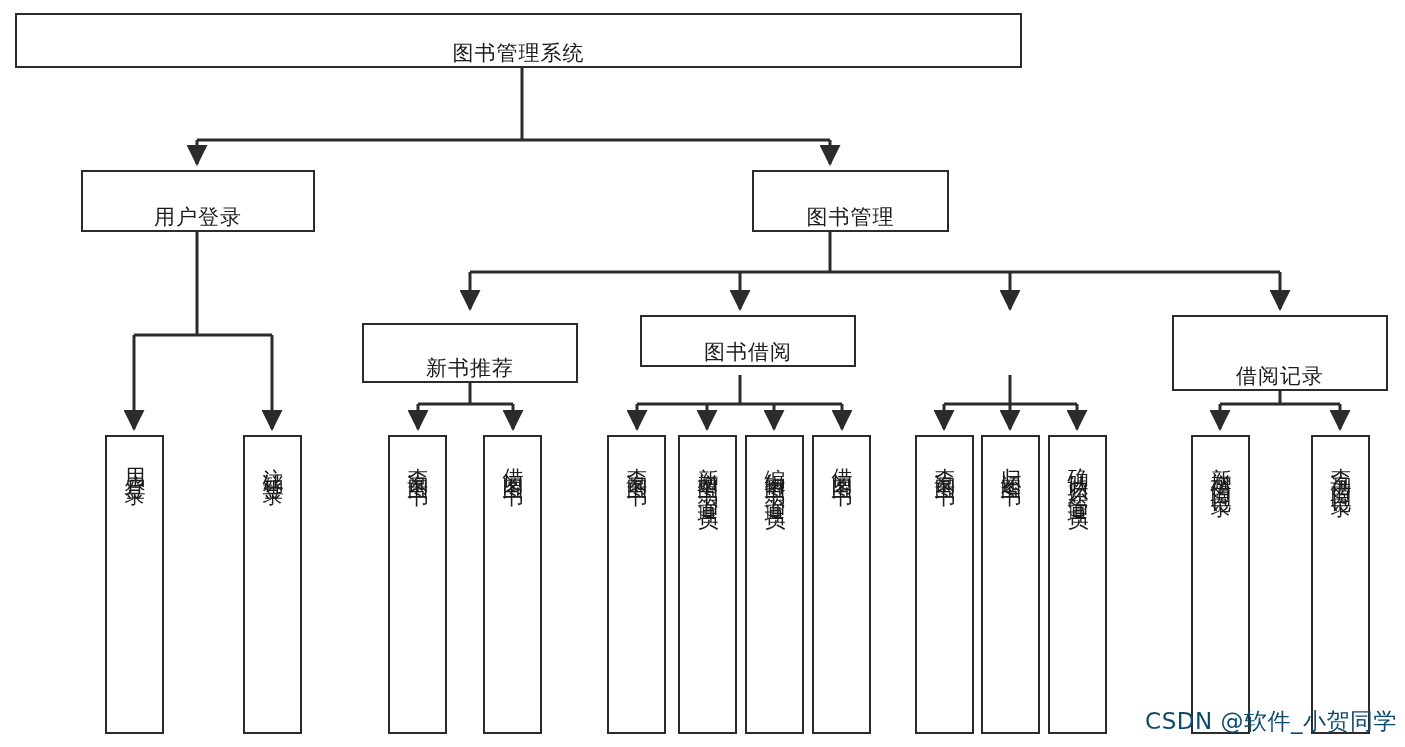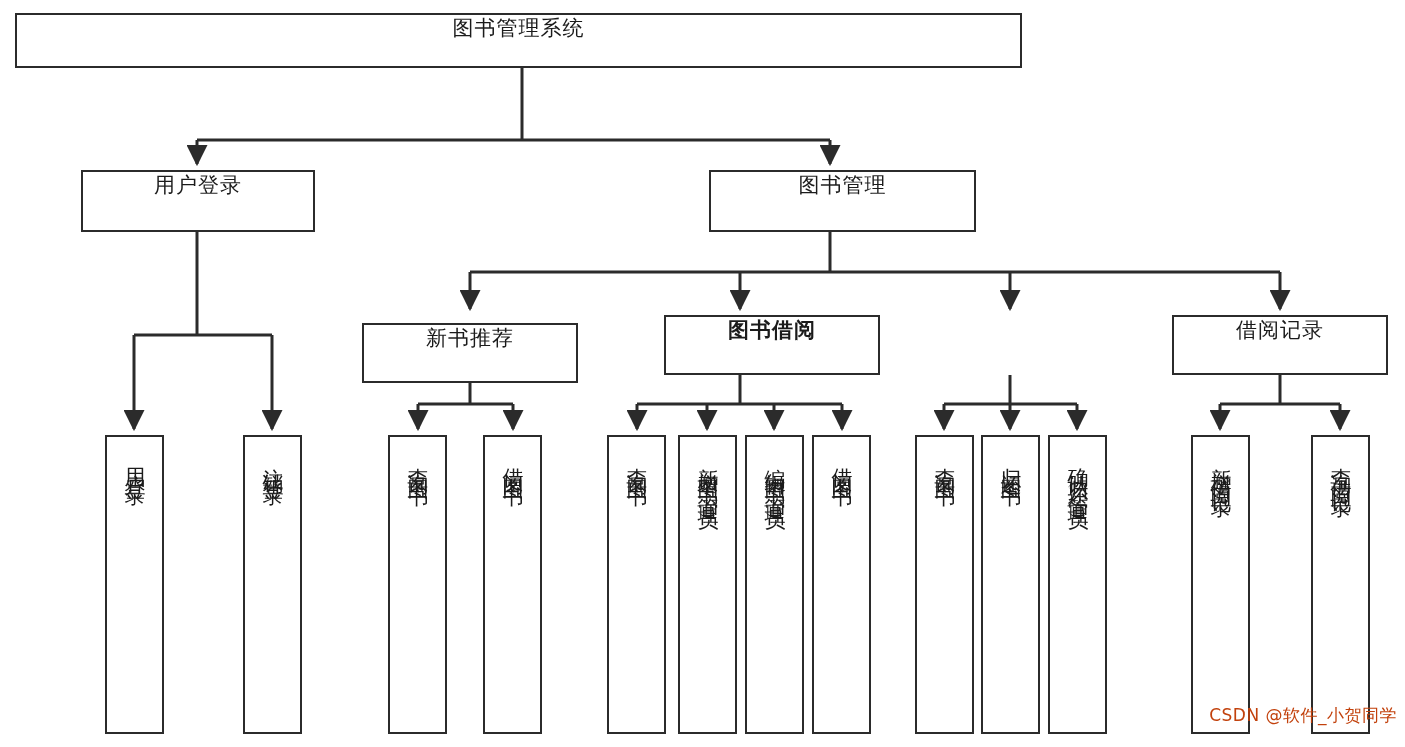--- a/index.html
+++ b/index.html
@@ -11,21 +11,21 @@
   }
   #diagram-root{position:absolute;left:0;top:0;width:1405px;height:747px;}
   svg#connectors{position:absolute;left:0;top:0;width:1405px;height:747px;}
 
   .node{
     position:absolute;
     box-sizing:border-box;
     background:#ffffff;
     border:2px solid #2b2b2b;
     display:flex;
-    align-items:flex-start;
+    align-items:flex-end;
     justify-content:center;
     color:#1b1b1b;
   }
   .node .label{
     font-size:21px;
     letter-spacing:1px;
     line-height:1.25;
     white-space:nowrap;
     color:#1b1b1b;
   }
@@ -37,23 +37,23 @@
     writing-mode:vertical-rl;
     text-orientation:upright;
     font-size:21px;
     letter-spacing:6px;
     line-height:1;
     white-space:nowrap;
   }
 
   #watermark{
     position:absolute;
-    right:8px;bottom:20px;
-    font-size:17px;
-    color:#c2410c;
+    right:8px;bottom:10px;
+    font-size:23px;
+    color:#0c4a6e;
     letter-spacing:0.5px;
     white-space:nowrap;
   }
 </style>
 </head>
 <body>
 
 <div id="diagram-root">
 
   <svg id="connectors" viewBox="0 0 1405 747">
@@ -106,31 +106,31 @@
     </g>
   </svg>
 
   <div class="node" style="left:15px;top:13px;width:1007px;height:55px;">
     <span class="label">图书管理系统</span>
   </div>
 
   <div class="node" style="left:81px;top:170px;width:234px;height:62px;">
     <span class="label">用户登录</span>
   </div>
-  <div class="node" style="left:709px;top:170px;width:267px;height:62px;">
+  <div class="node" style="left:752px;top:170px;width:197px;height:62px;">
     <span class="label">图书管理</span>
   </div>
 
   <div class="node" style="left:362px;top:315px;width:216px;height:60px;margin-top:8px;">
     <span class="label">新书推荐</span>
   </div>
-  <div class="node" style="left:664px;top:315px;width:216px;height:60px;font-weight:bold;">
+  <div class="node" style="left:640px;top:315px;width:216px;height:52px;">
     <span class="label">图书借阅</span>
   </div>
-  <div class="node" style="left:1172px;top:315px;width:216px;height:60px;">
+  <div class="node" style="left:1172px;top:315px;width:216px;height:76px;">
     <span class="label">借阅记录</span>
   </div>
 
   <div class="node vertical" style="left:105px;top:435px;width:59px;height:299px;">
     <span class="label">用户登录</span>
   </div>
   <div class="node vertical" style="left:243px;top:435px;width:59px;height:299px;">
     <span class="label">注销登录</span>
   </div>
 

